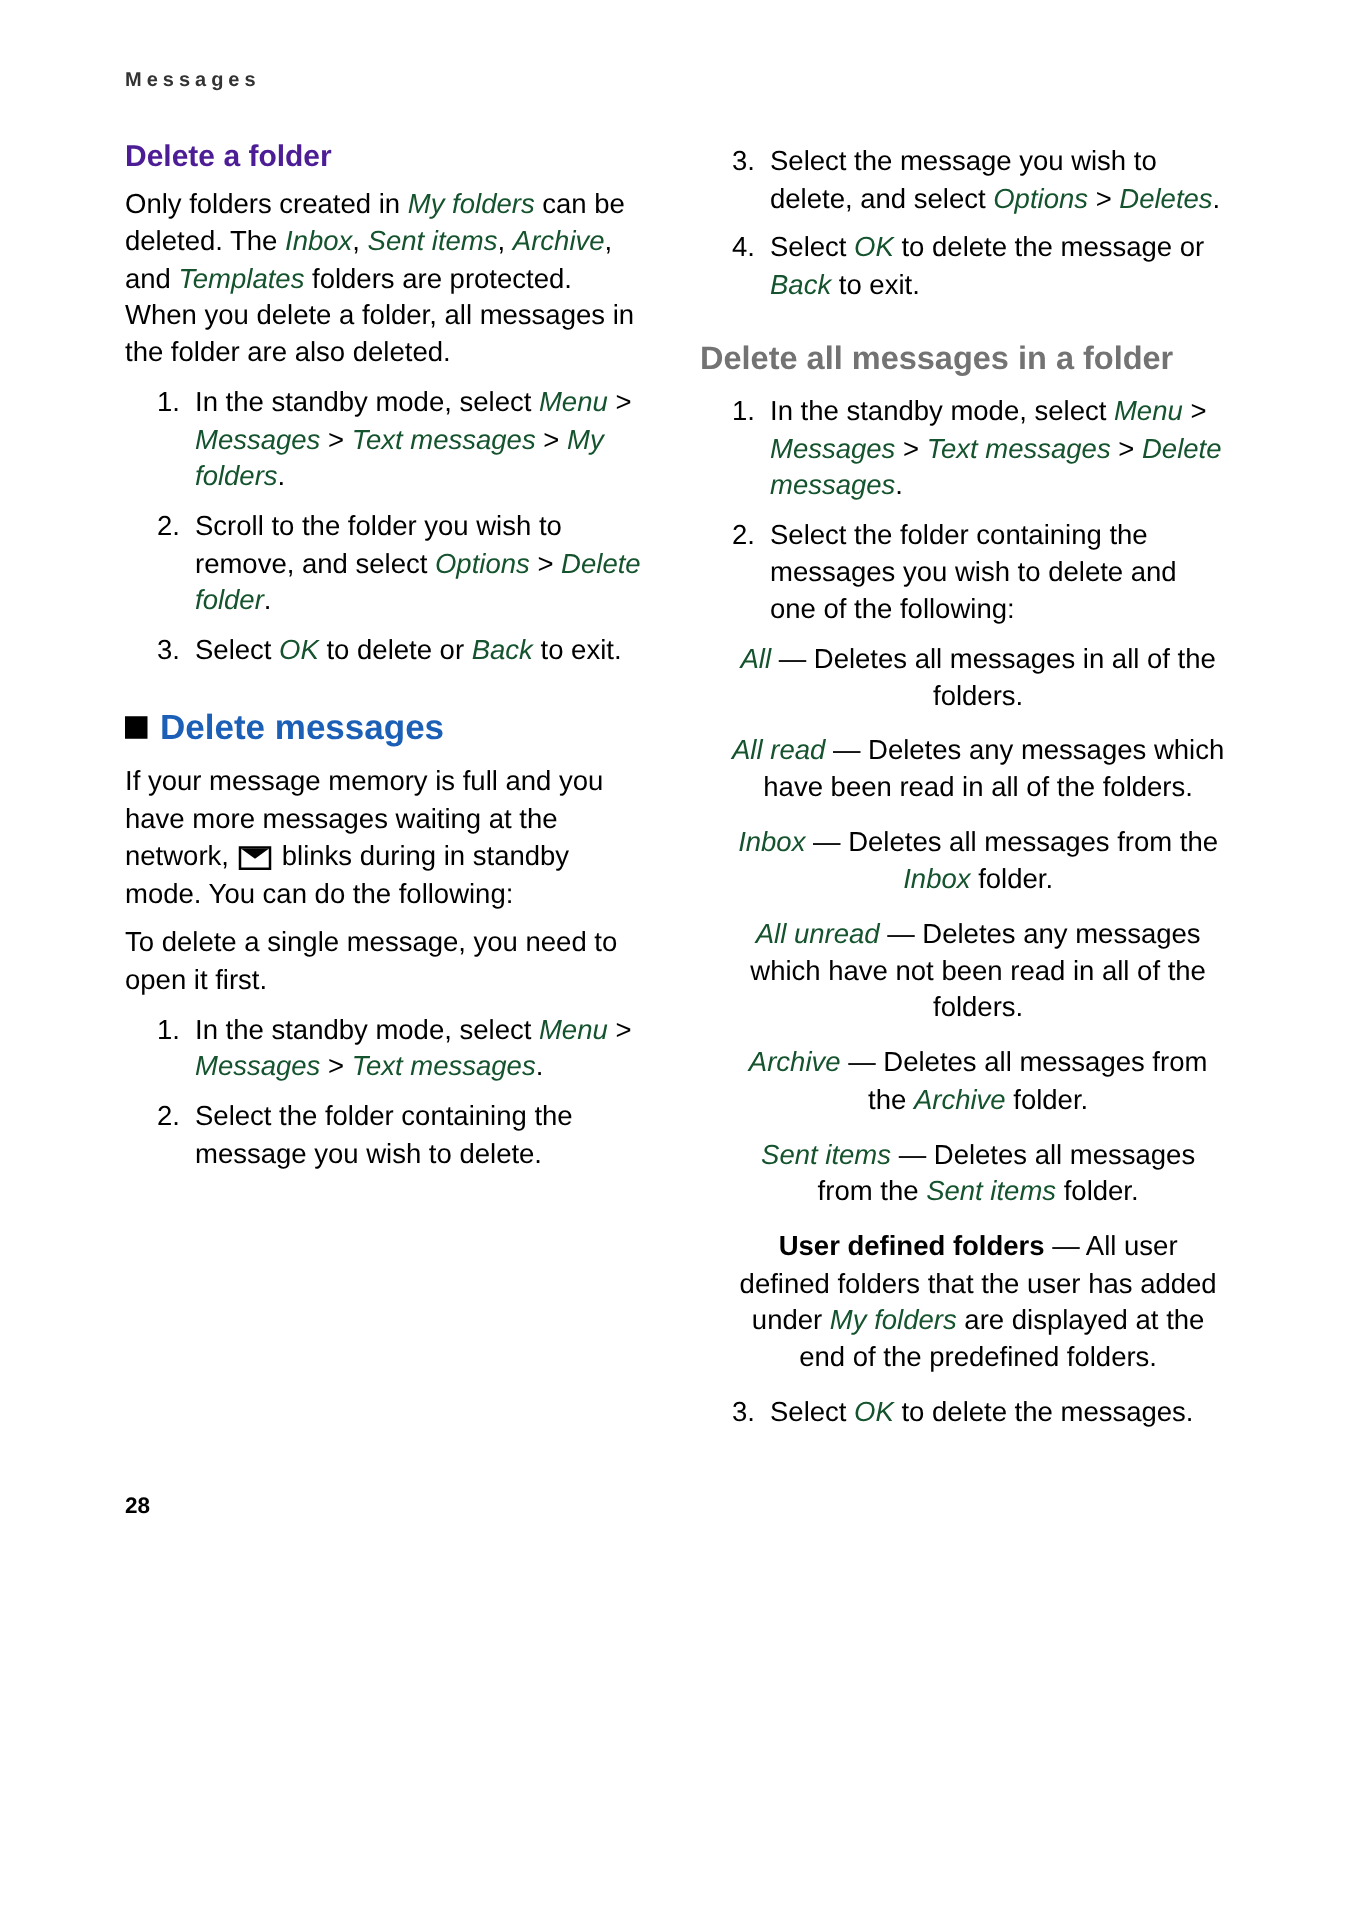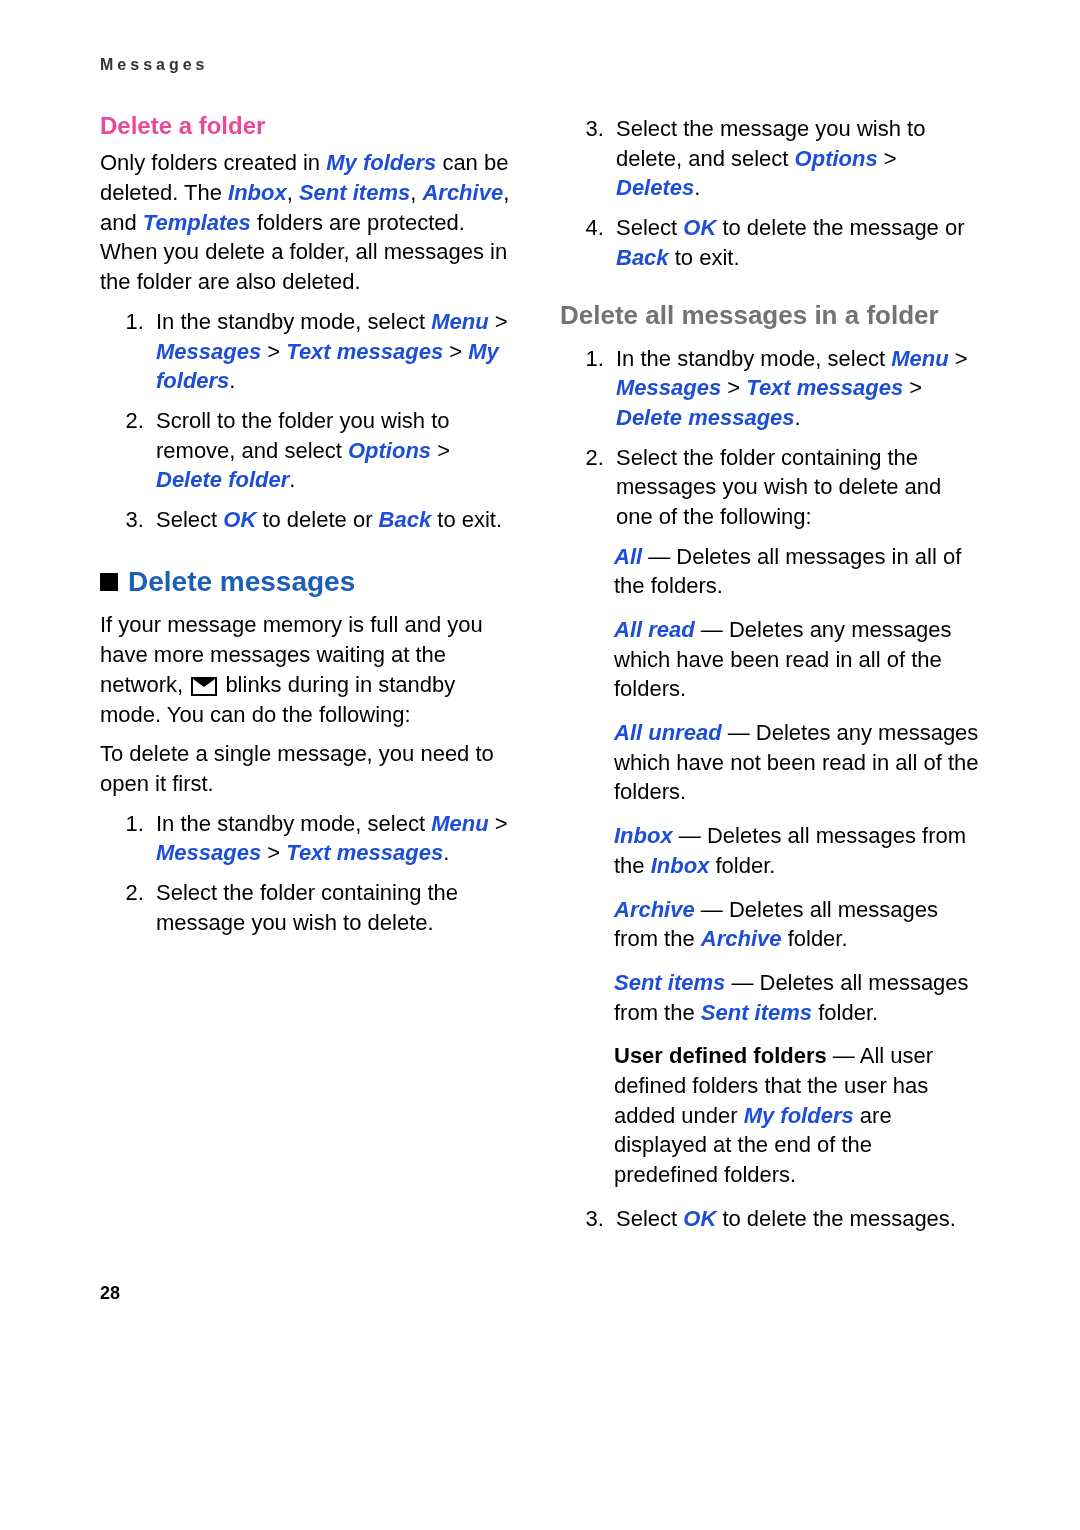--- a/index.html
+++ b/index.html
@@ -24,21 +24,21 @@
   .columns {
     display: flex;
     gap: 40px;
   }
   .col {
     flex: 1;
     font-size: 22px;
     line-height: 1.35;
   }
   .h-sub {
-    color: #ec4899;
+    color: #4c1d95;
     font-weight: bold;
     font-size: 24px;
     margin-top: 6px;
     margin-bottom: 6px;
   }
   .h-sec {
     color: #1b5fb6;
     font-weight: bold;
     font-size: 28px;
     margin-top: 28px;
@@ -53,21 +53,21 @@
     background: #000;
     margin-right: 10px;
   }
   .h-blue-lg {
     color: #737373;
     font-weight: bold;
     font-size: 26px;
     margin-top: 26px;
     margin-bottom: 8px;
   }
-  .it { color: #1d4ed8; font-style: italic; font-weight: bold; }
+  .it { color: #14532d; font-style: italic; }
   .bold { font-weight: bold; }
   ol {
     padding-left: 50px;
     margin: 10px 0 10px 0;
   }
   ol li {
     padding-left: 6px;
     margin-bottom: 10px;
   }
   ul {
@@ -81,22 +81,23 @@
     margin-bottom: 14px;
   }
   ul li::before {
     content: "•";
     position: absolute;
     left: 0;
     font-size: 26px;
     line-height: 22px;
   }
   .indent-block {
-    margin-left: 54px;
+    margin-left: 25px;
     margin-bottom: 14px;
+    text-align: center;
   }
   .pgnum {
     font-weight: bold;
     font-size: 18px;
     margin-top: 40px;
   }
   .envelope {
     display: inline-block;
     width: 22px;
     height: 15px;
@@ -179,24 +180,24 @@
         <li>Select the folder containing the messages you wish to delete and one of the following:</li>
       </ol>
 
       <div class="indent-block">
         <span class="it">All</span><span> — Deletes all messages in all of the folders.</span>
       </div>
       <div class="indent-block">
         <span class="it">All read</span><span> — Deletes any messages which have been read in all of the folders.</span>
       </div>
       <div class="indent-block">
+        <span class="it">Inbox</span><span> — Deletes all messages from the </span><span class="it">Inbox</span><span> folder.</span>
+      </div>
+      <div class="indent-block">
         <span class="it">All unread</span><span> — Deletes any messages which have not been read in all of the folders.</span>
-      </div>
-      <div class="indent-block">
-        <span class="it">Inbox</span><span> — Deletes all messages from the </span><span class="it">Inbox</span><span> folder.</span>
       </div>
       <div class="indent-block">
         <span class="it">Archive</span><span> — Deletes all messages from the </span><span class="it">Archive</span><span> folder.</span>
       </div>
       <div class="indent-block">
         <span class="it">Sent items</span><span> — Deletes all messages from the </span><span class="it">Sent items</span><span> folder.</span>
       </div>
       <div class="indent-block">
         <span class="bold">User defined folders</span><span> — All user defined folders that the user has added under </span><span class="it">My folders</span><span> are displayed at the end of the predefined folders.</span>
       </div>

